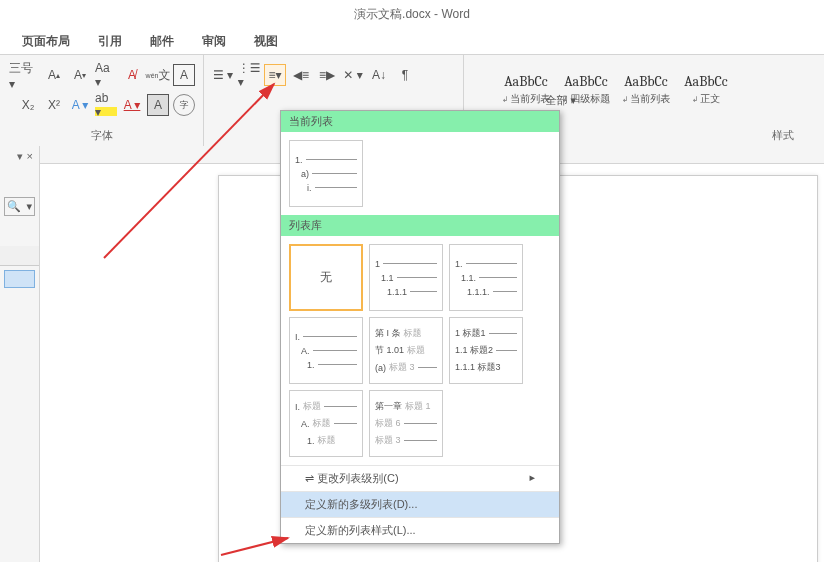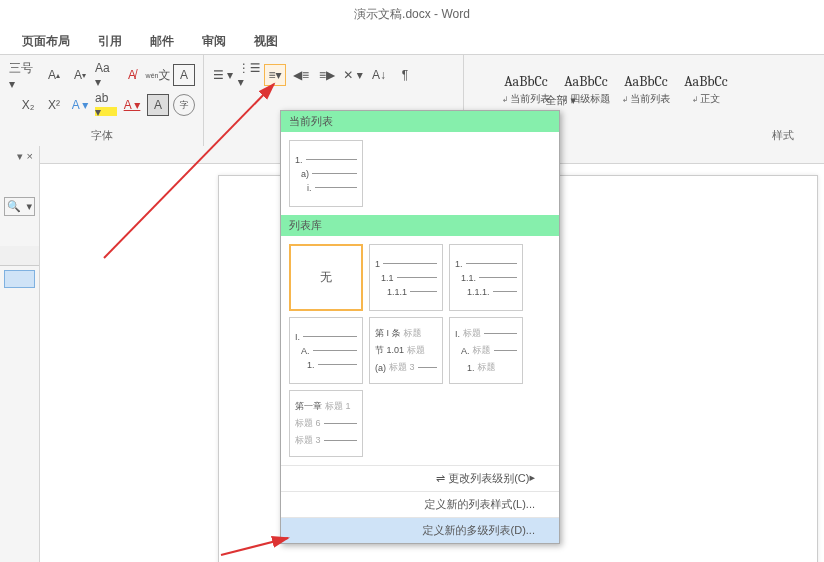--- a/index.html
+++ b/index.html
@@ -49,21 +49,21 @@
     
     .dropdown { position: absolute; left: 280px; top: 110px; width: 280px; background: #fff; border: 1px solid #aaa; box-shadow: 2px 2px 6px rgba(0,0,0,0.3); z-index: 40; }
     .dd-section-header { background: #86efac; padding: 3px 8px; font-size: 11px; color: #555; }
     .dd-gallery { display: flex; flex-wrap: wrap; gap: 6px; padding: 8px; }
     .dd-item { width: 74px; height: 67px; border: 1px solid #ccc; background: #fff; cursor: pointer; padding: 5px; font-size: 9px; color: #555; display: flex; flex-direction: column; justify-content: center; gap: 4px; }
     .dd-item.selected { border: 2px solid #f7b64d; }
     .dd-item.none { align-items: center; font-size: 12px; }
     .dd-line { display: flex; align-items: center; gap: 3px; }
     .dd-hline { flex: 1; height: 1px; background: #999; }
     .dd-lbl { font-size: 9px; white-space: nowrap; }
-    .dd-menu-item { padding: 5px 24px; font-size: 11px; color: #555; cursor: pointer; border-top: 1px solid #e5e5e5; text-align: right; }
+    .dd-menu-item { padding: 5px 24px; font-size: 11px; color: #555; cursor: pointer; border-top: 1px solid #e5e5e5; }
     .dd-menu-item.highlight { background: #cfe3f7; }
     
     .multilevel-btn { border: 1px solid #f7b64d; background: #fdf3e3; padding: 0 2px; }
   </style>
 </head>
 <body>
 
 <div class="title-bar">演示文稿.docx - Word</div>
 
 <div class="tabs">
@@ -222,20 +222,33 @@
           <span class="dd-lbl" style="color:#aaa">标题</span>
         </div>
       <div class="dd-line">
           <span class="dd-lbl">(a)</span>
           <span class="dd-lbl" style="color:#aaa">标题 3</span>
           <span class="dd-hline"></span>
         </div>
     </div>
     <div class="dd-item">
       <div class="dd-line">
+          <span class="dd-lbl">1 标题1</span>
+          <span class="dd-hline"></span>
+        </div>
+      <div class="dd-line">
+          <span class="dd-lbl">1.1 标题2</span>
+          <span class="dd-hline"></span>
+        </div>
+      <div class="dd-line">
+          <span class="dd-lbl">1.1.1 标题3</span>
+        </div>
+    </div>
+    <div class="dd-item">
+      <div class="dd-line">
           <span class="dd-lbl">I.</span>
           <span class="dd-lbl" style="color:#aaa">标题</span>
           <span class="dd-hline"></span>
         </div>
       <div class="dd-line" style="padding-left:6px">
           <span class="dd-lbl">A.</span>
           <span class="dd-lbl" style="color:#aaa">标题</span>
           <span class="dd-hline"></span>
         </div>
       <div class="dd-line" style="padding-left:12px">
@@ -252,22 +265,22 @@
           <span class="dd-lbl" style="color:#aaa">标题 6</span>
           <span class="dd-hline"></span>
         </div>
       <div class="dd-line">
           <span class="dd-lbl" style="color:#aaa">标题 3</span>
           <span class="dd-hline"></span>
         </div>
     </div>
   </div>
   <div class="dd-menu-item">⇌ <span>更改列表级别(C)</span><span style="float:right">▸</span></div>
+  <div class="dd-menu-item highlight">定义新的多级列表(D)...</div>
   <div class="dd-menu-item">定义新的列表样式(L)...</div>
-  <div class="dd-menu-item highlight">定义新的多级列表(D)...</div>
 </div>
 
 <svg class="arrow">
   <defs>
       <marker id="ah" markerWidth="10" markerHeight="10" refX="8" refY="3" orient="auto">
         <polygon points="0 0, 9 3, 0 6" fill="#d33"></polygon>
       </marker>
     </defs>
   <line x1="10" y1="180" x2="180" y2="6" stroke="#d33" stroke-width="2" marker-end="url(#ah)"></line>
 </svg>

